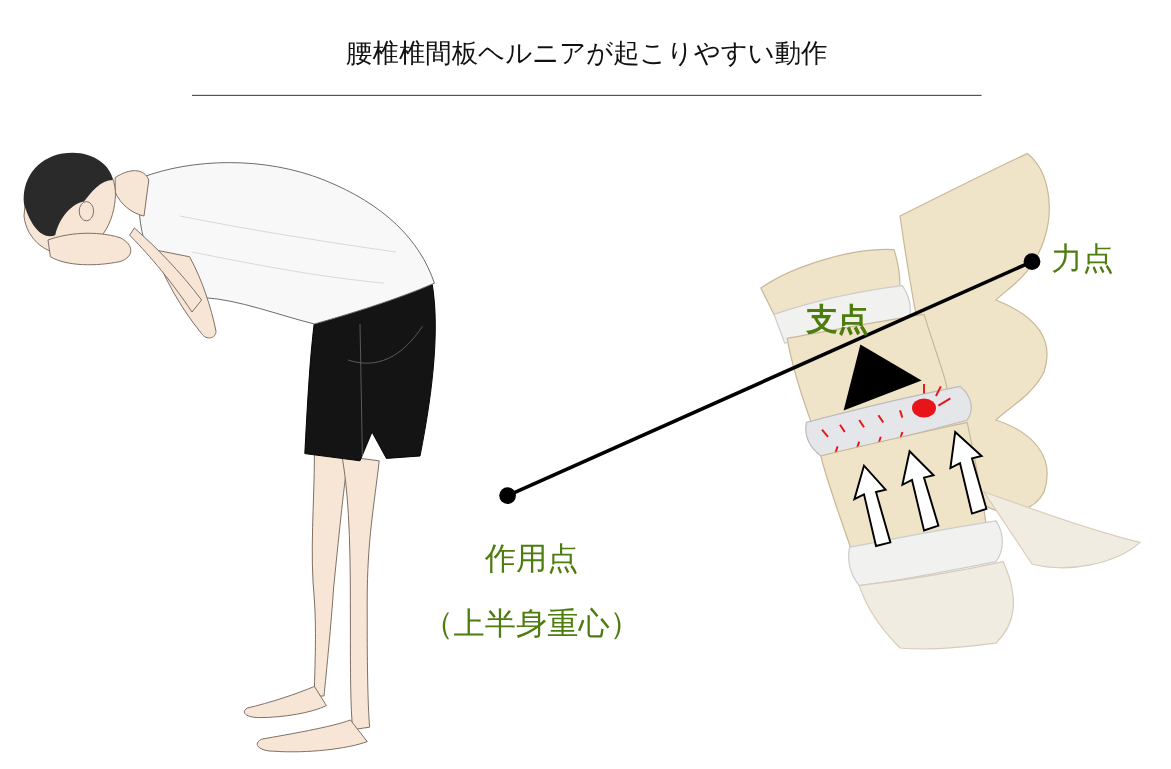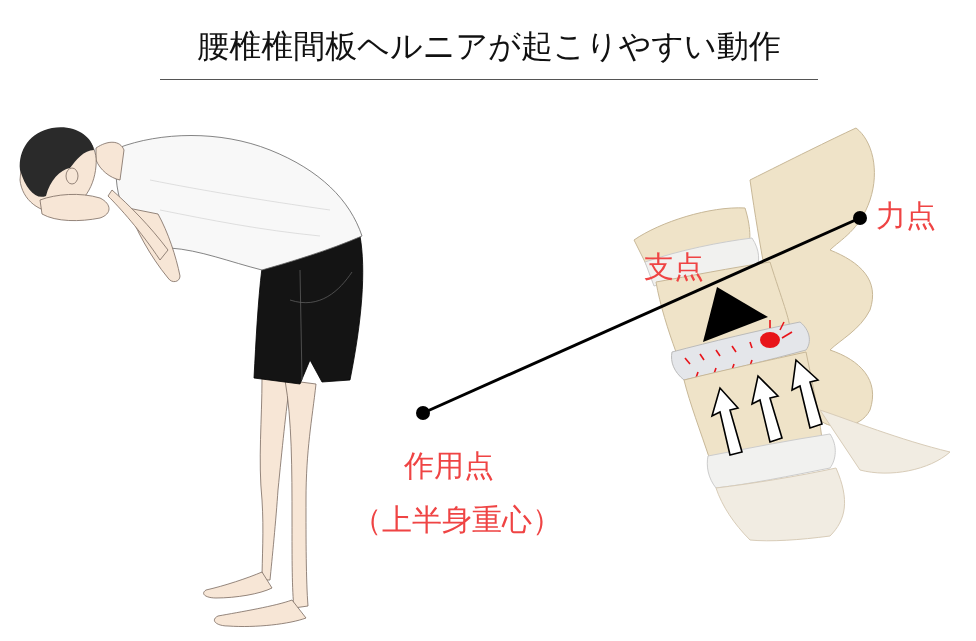--- a/index.html
+++ b/index.html
@@ -1,19 +1,19 @@
 <!DOCTYPE html>
 <html><head>
 <meta charset="utf-8">
 <style>
   html,body{margin:0;padding:0;background:#ffffff;}
   body{width:976px;height:641px;position:relative;overflow:hidden;font-family:"DejaVu Sans","Liberation Sans",sans-serif;color:#111;}
-  .title{position:absolute;left:160px;top:24px;width:658px;text-align:center;font-size:32px;letter-spacing:0px;line-height:44px;color:#111;}
+  .title{position:absolute;left:160px;top:24px;width:658px;text-align:center;font-size:22px;letter-spacing:0px;line-height:44px;color:#111;}
   .title-rule{position:absolute;left:160px;top:79px;width:658px;height:0;border-top:1.5px solid #555;}
-  .label{position:absolute;font-size:30px;color:#ef4444;white-space:nowrap;line-height:26px;}
+  .label{position:absolute;font-size:26px;color:#4d7c0f;white-space:nowrap;line-height:26px;}
   svg.art{position:absolute;left:0;top:0;}
 </style>
 </head>
 <body>
 
 <div class="title">腰椎椎間板ヘルニアが起こりやすい動作</div>
 <div class="title-rule"></div>
 
 <svg class="art" width="976" height="641" viewBox="0 0 976 641">
 
@@ -86,15 +86,15 @@
 
   <g>
     <line x1="423" y1="413" x2="860" y2="218" stroke="#000" stroke-width="3"></line>
     <circle cx="423" cy="413" r="7" fill="#000"></circle>
     <circle cx="860" cy="218" r="7" fill="#000"></circle>
     <polygon points="717,287 768,317 703,342" fill="#000"></polygon>
   </g>
 </svg>
 
 <div class="label" style="left:876px;top:203px;">力点</div>
-<div class="label" style="left:644px;top:254px;">支点</div>
+<div class="label" style="left:672px;top:254px;font-weight:bold;">支点</div>
 <div class="label" style="left:404px;top:453px;">作用点</div>
 <div class="label" style="left:352px;top:507px;">（上半身重心）</div>
 
 </body></html>

